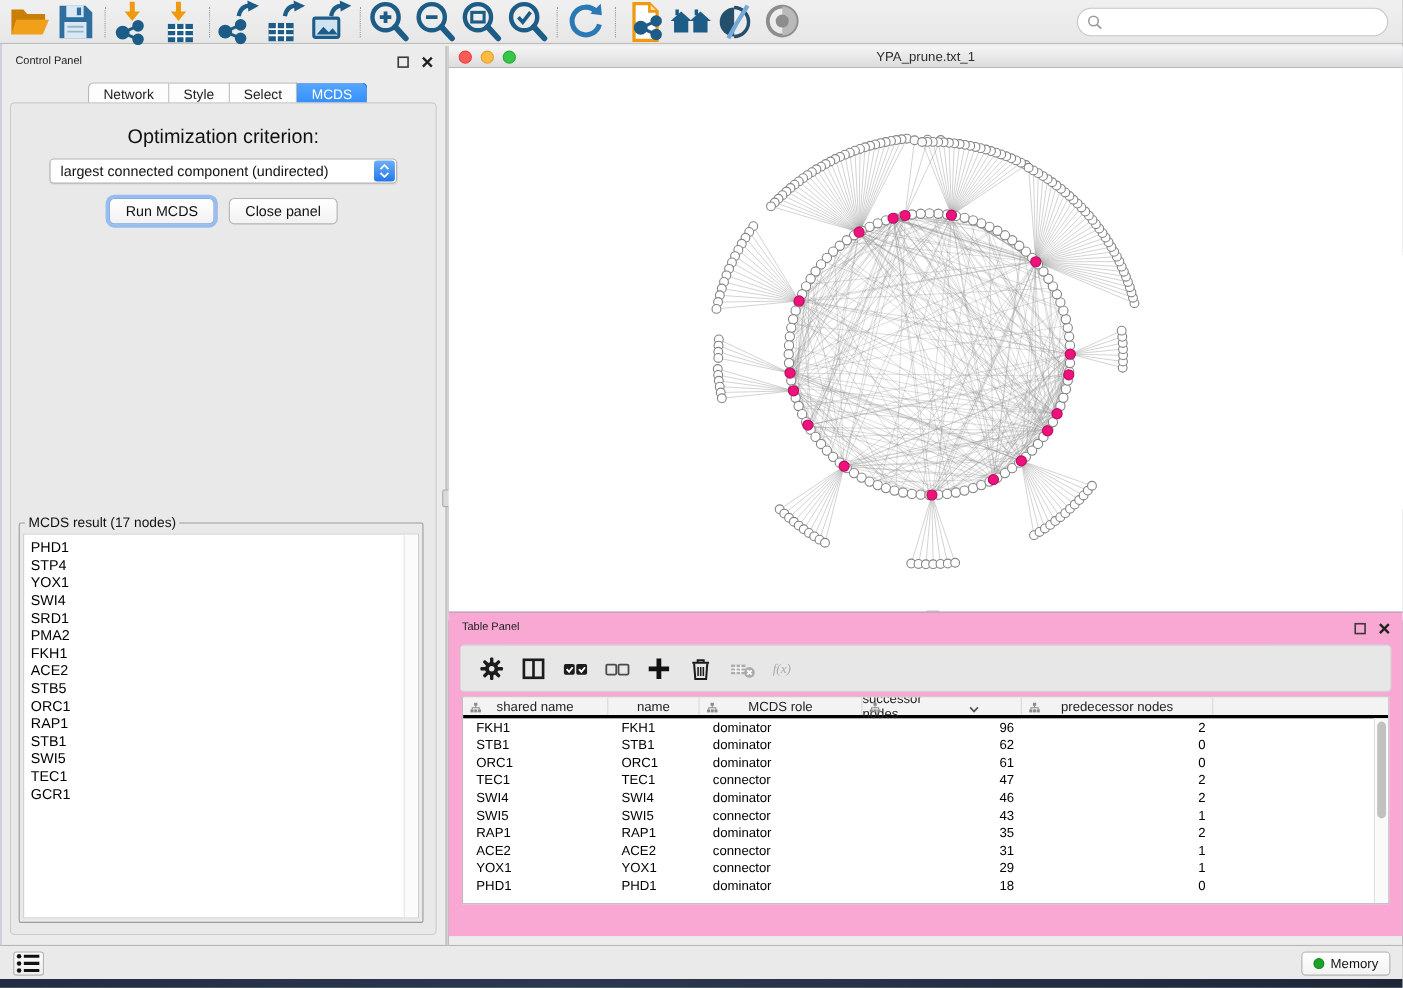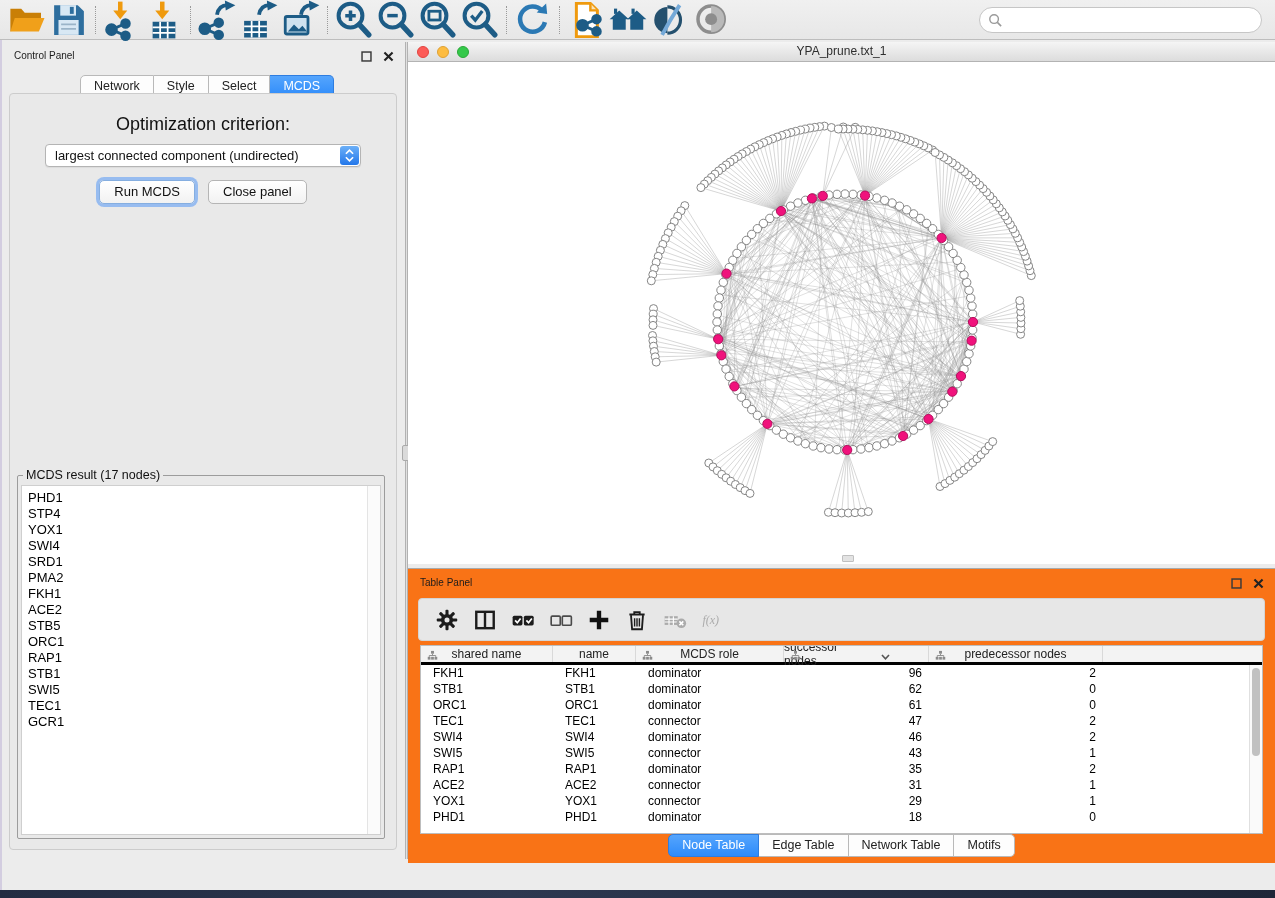--- a/index.html
+++ b/index.html
@@ -54,21 +54,21 @@
   .traffic { position:absolute; left:9px; top:4px; display:flex; gap:8px; }
   .traffic i { width:12px; height:12px; border-radius:50%; display:block; }
   .tl-red { background:#fc5b57; border:1px solid #e2443f; }
   .tl-yellow { background:#fdbc40; border:1px solid #dfa133; }
   .tl-green { background:#34c84a; border:1px solid #2aa838; }
   .net-title { text-align:center; font-size:12px; color:#2e2e2e; line-height:19px; }
   .net-canvas { position:absolute; left:0; top:20px; right:0; bottom:0; background:#fff; }
   .net-hsplit-handle { position:absolute; left:50%; bottom:2px; width:12px; height:7px; background:#e3e3e3; border:1px solid #c0c0c0; border-radius:1px; }
 
   
-  .table-panel { position:absolute; left:408px; top:568px; right:0; height:295px; background:#f97316; border-top:1px solid #a9a9a9; }
+  .table-panel { position:absolute; left:408px; top:556px; right:0; height:295px; background:#f9a8d4; border-top:1px solid #a9a9a9; }
   .tp-titlebar { position:relative; height:26px; }
   .tp-toolbar { position:absolute; left:10px; right:10px; top:29px; height:43px; background:#e7e7e7; border:1px solid #d4d4d4; border-radius:4px; display:flex; align-items:center; padding-left:16px; }
   .tp-tool { width:24px; height:24px; margin-right:14px; display:flex; align-items:center; justify-content:center; background:none; border:none; cursor:pointer; }
   .tp-tool svg { width:21px; height:21px; }
   .tp-tool.disabled { cursor:default; }
   .data-table { position:absolute; left:12px; right:12px; top:76px; height:189px; background:#fff; border:1px solid #bdbdbd; overflow:hidden; }
   .dt-header { display:flex; height:19px; background:#f3f3f3; border-bottom:3px solid #000000; }
   .dt-hcell { position:relative; display:flex; align-items:center; justify-content:center; font-size:12px; color:#222; border-right:1px solid #d9d9d9; }
   .dt-hcell .h-icon { position:absolute; left:6px; top:4px; width:11px; height:11px; }
   .dt-hcell .h-sort { width:10px; height:8px; margin-left:5px; }
@@ -1331,22 +1331,34 @@
             <div class="dt-cell al" style="width: 83px;">PHD1</div>
             <div class="dt-cell al" style="width: 148px;">dominator</div>
             <div class="dt-cell ar" style="width: 145px;">18</div>
             <div class="dt-cell ar" style="width: 174px;">0</div>
           </div>
         </div>
       <div class="dt-vscroll">
           <div class="dt-thumb"></div>
         </div>
     </div>
-    <div class="tp-tabs" id="tp-tabs">
-        <div class="seg-tab selected">Node Table</div>
-        <div class="seg-tab">Edge Table</div>
-        <div class="seg-tab">Network Table</div>
-        <div class="seg-tab">Motifs</div>
-      </div>
   </div>
 
+  <div class="status-bar">
+    <button class="sb-left-btn">
+        <span style="display: inline-flex; width: 100%;">
+          <svg viewBox="0 0 24 20" style="width: 100%; height: 100%;">
+            <g fill="#111">
+              <circle cx="4" cy="4" r="1.9"></circle>
+              <circle cx="4" cy="10" r="1.9"></circle>
+              <circle cx="4" cy="16" r="1.9"></circle>
+            </g>
+            <path d="M8 4 h13 M8 10 h13 M8 16 h13" stroke="#111" stroke-width="2.6"></path>
+          </svg>
+        </span>
+      </button>
+    <button class="memory-btn">
+      <span class="memory-dot"></span>
+      <span>Memory</span>
+    </button>
+  </div>
 
 </div>
 
 </body></html>

